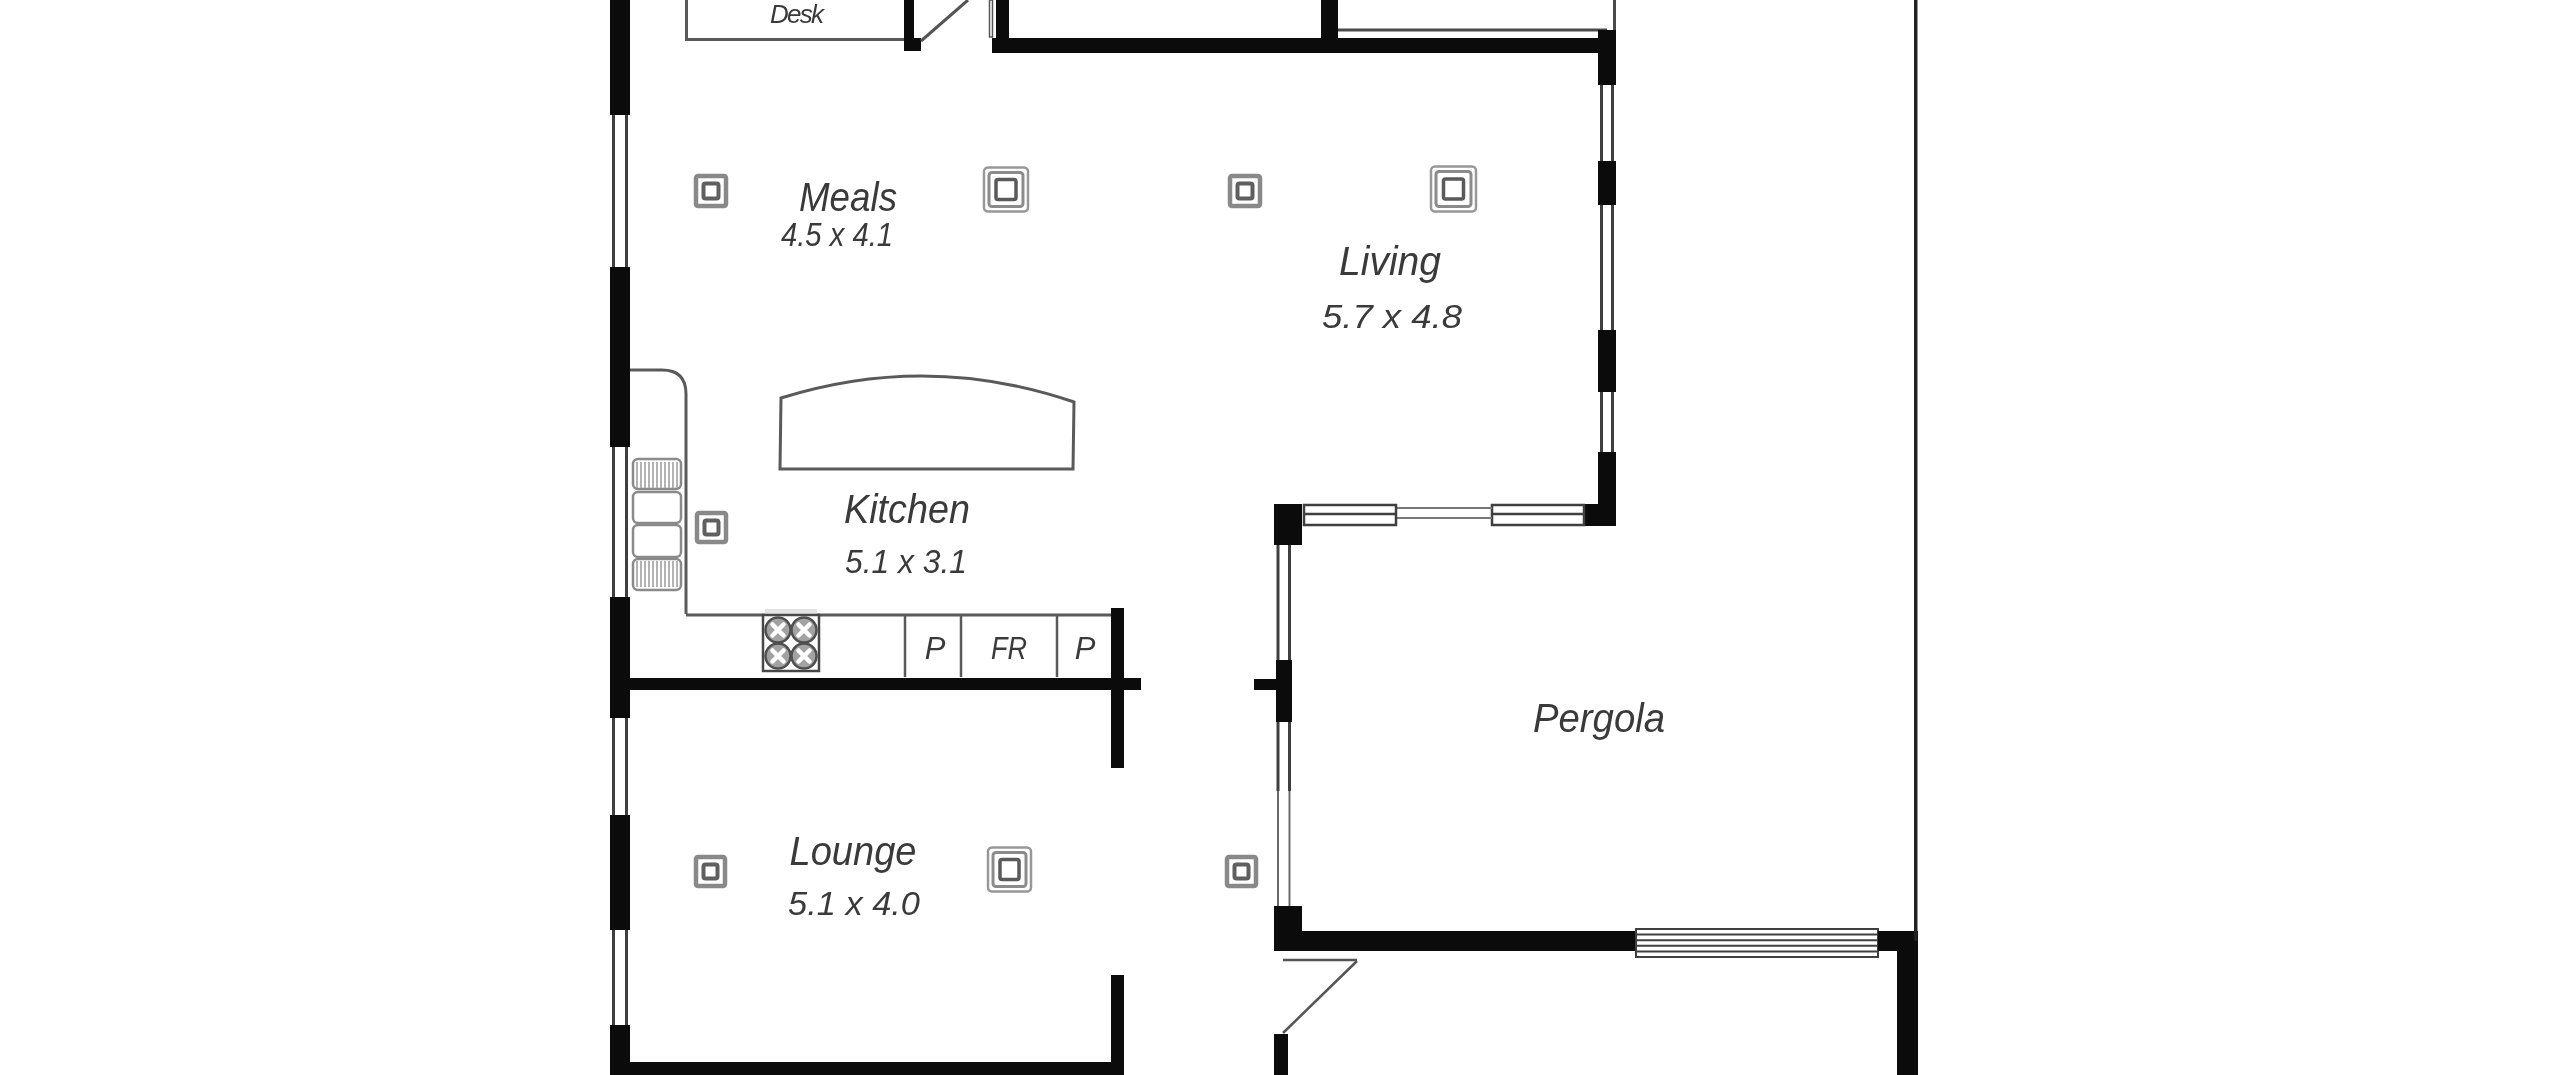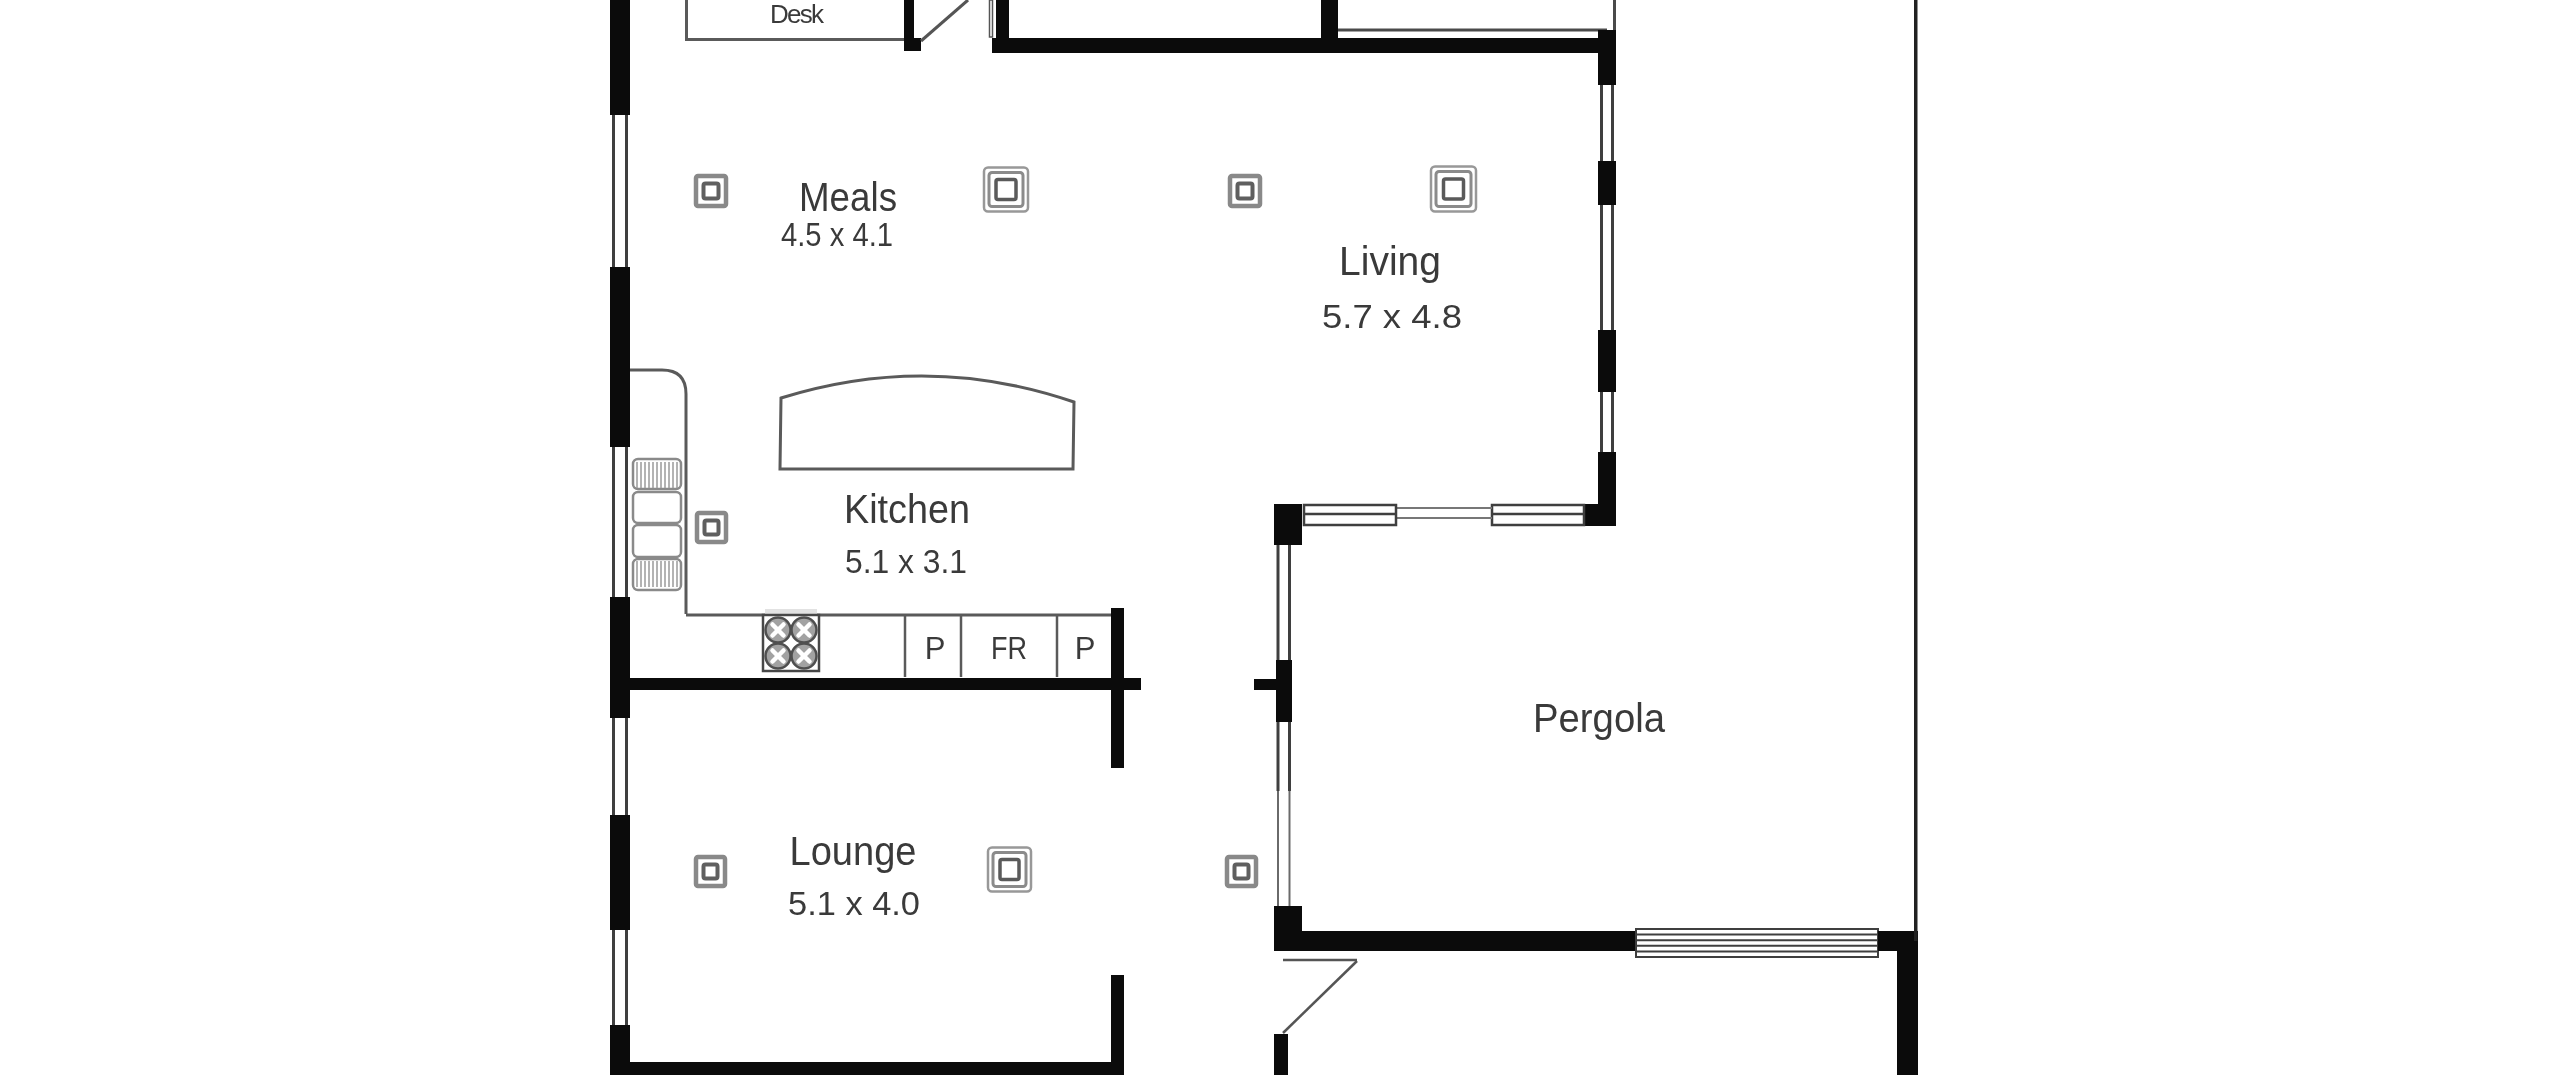--- a/index.html
+++ b/index.html
@@ -1,17 +1,17 @@
 <!DOCTYPE html>
 <html><head>
 <meta charset="utf-8">
 <style>
   html,body{margin:0;padding:0;background:#ffffff;}
   .page{position:relative;width:2560px;height:1075px;background:#ffffff;overflow:hidden;
-        font-family:"Liberation Sans", sans-serif;}
+        font-family:"Liberation Sans", sans-serif;font-style:italic;}
   svg{position:absolute;left:0;top:0;}
   text{fill:#3a3a3a;font-family:"Liberation Sans", sans-serif;}
 </style>
 </head>
 <body>
 <div class="page">
 <svg width="2560" height="1075" viewBox="0 0 2560 1075">
 
 <rect x="0" y="0" width="2560" height="1075" fill="#ffffff"></rect>
 

